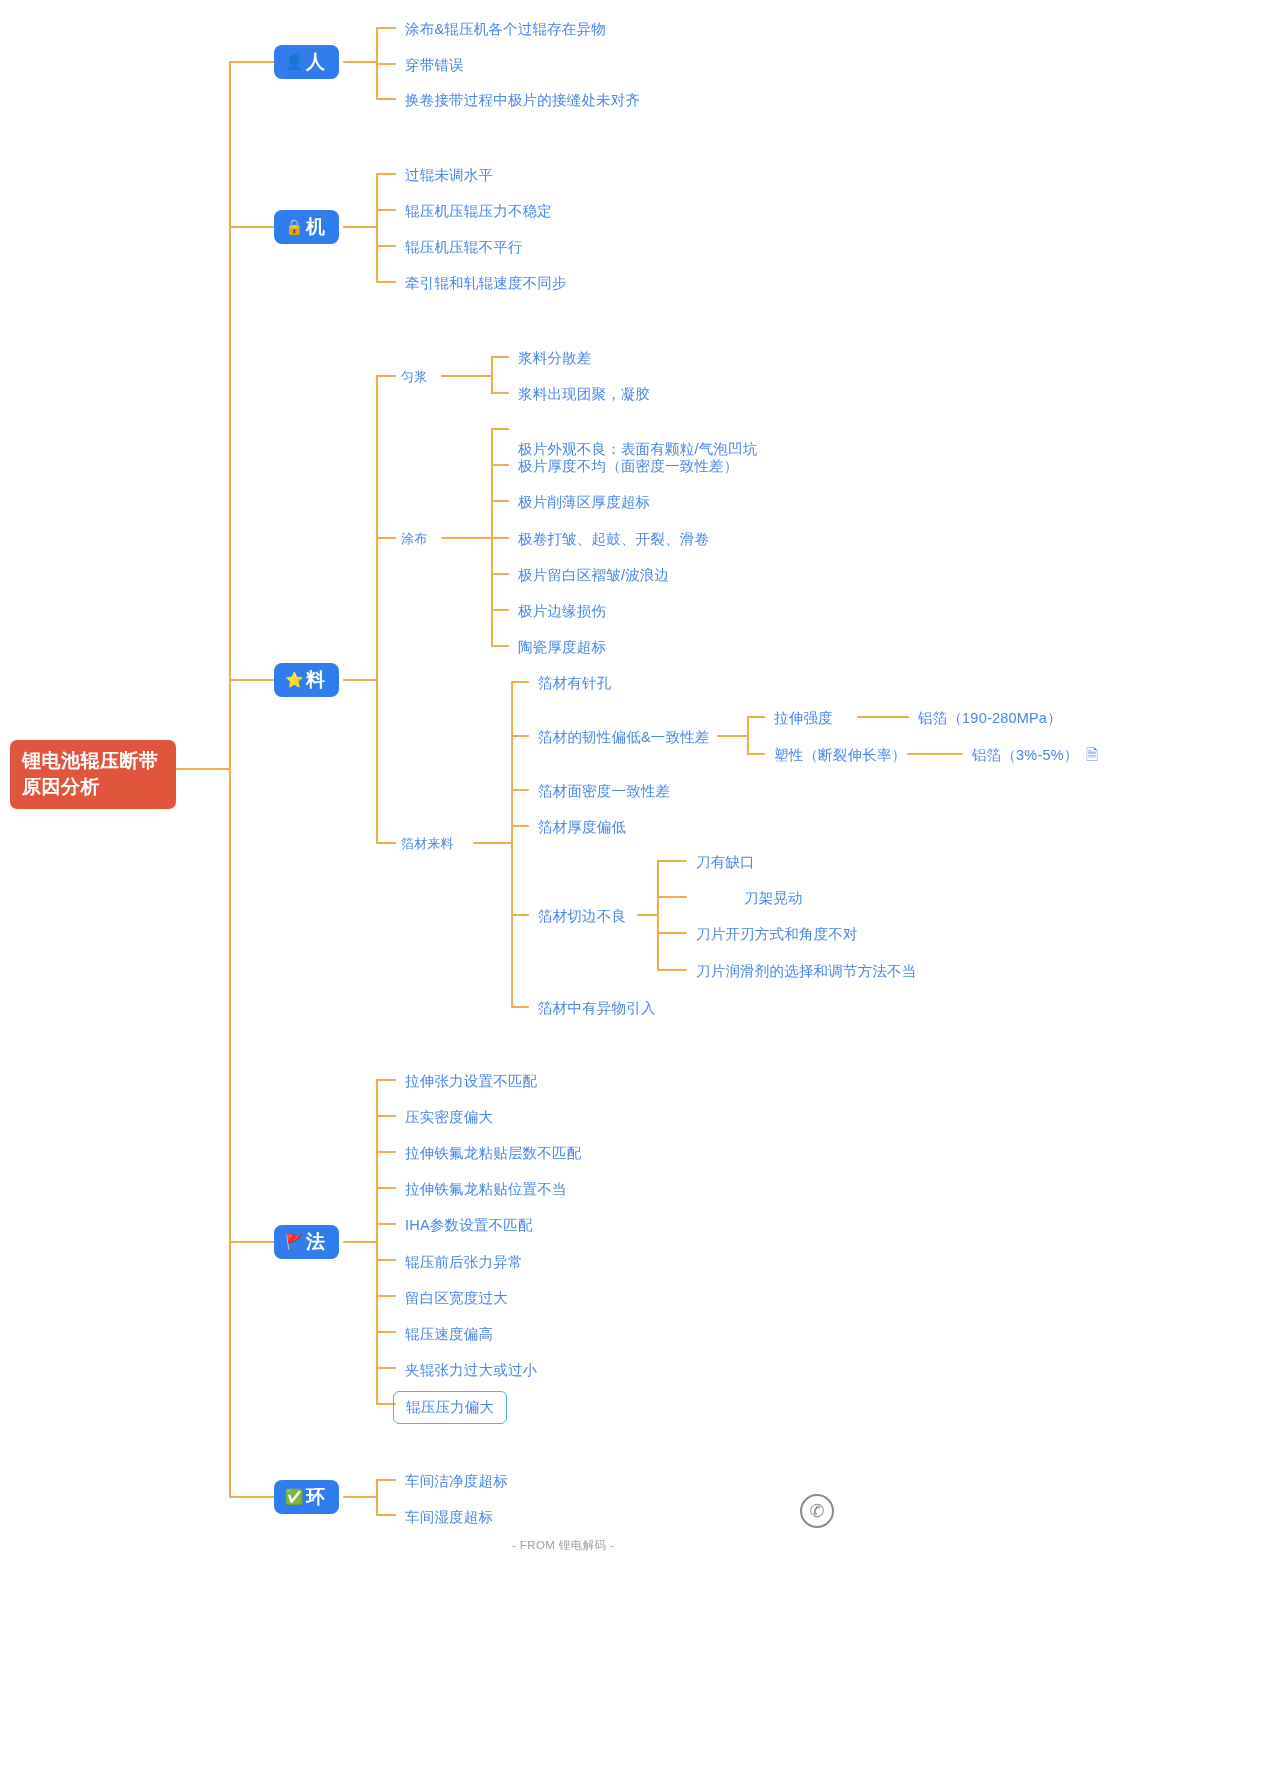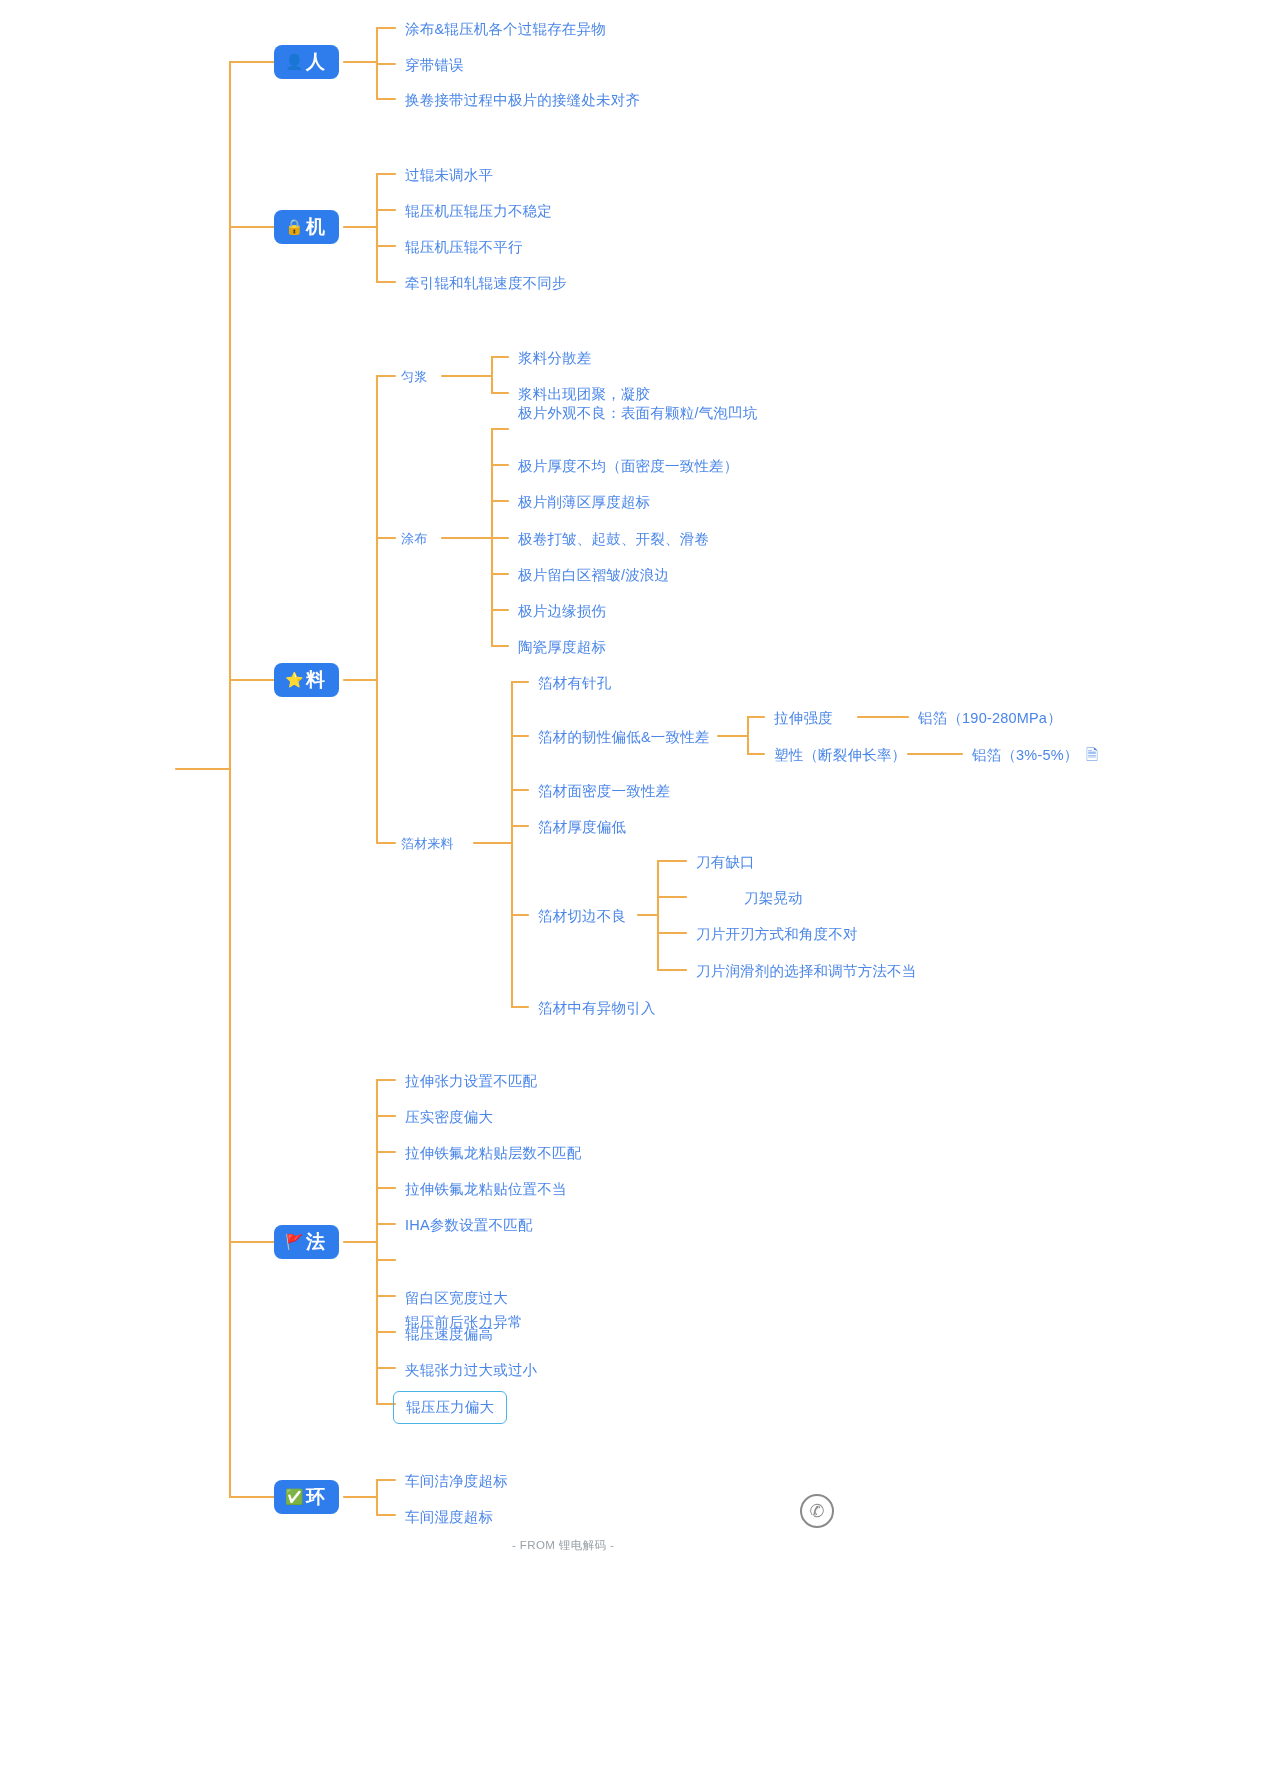--- a/index.html
+++ b/index.html
@@ -198,20 +198,21 @@
       <path d="M377 1368 L395 1368"></path>
       <path d="M377 1404 L395 1404"></path>
 
       <path d="M344 1497 L377 1497"></path>
       <path d="M377 1480 L377 1515"></path>
       <path d="M377 1480 L395 1480"></path>
       <path d="M377 1515 L395 1515"></path>
     </g>
   </svg>
 
+  <div class="node root" style="left:10px; top:740px;">锂电池辊压断带原因分析</div>
 
   <div class="node cat" style="left:274px; top:45px;">
     <span class="ic">👤</span>
     <span>人</span>
   </div>
 
   <div class="node cat" style="left:274px; top:210px;">
     <span class="ic">🔒</span>
     <span>机</span>
   </div>
@@ -238,21 +239,21 @@
   <div class="node leaf" style="left:405px; top:166px;">过辊未调水平</div>
   <div class="node leaf" style="left:405px; top:202px;">辊压机压辊压力不稳定</div>
   <div class="node leaf" style="left:405px; top:238px;">辊压机压辊不平行</div>
   <div class="node leaf" style="left:405px; top:274px;">牵引辊和轧辊速度不同步</div>
 
   <div class="node mid" style="left:401px; top:368px;">匀浆</div>
   <div class="node leaf" style="left:518px; top:349px;">浆料分散差</div>
   <div class="node leaf" style="left:518px; top:385px;">浆料出现团聚，凝胶</div>
 
   <div class="node mid" style="left:401px; top:530px;">涂布</div>
-  <div class="node leaf" style="left:518px; top:404px;">极片外观不良：表面有颗粒/气泡凹坑</div>
+  <div class="node leaf" style="left:518px; top:440px;">极片外观不良：表面有颗粒/气泡凹坑</div>
   <div class="node leaf" style="left:518px; top:457px;">极片厚度不均（面密度一致性差）</div>
   <div class="node leaf" style="left:518px; top:493px;">极片削薄区厚度超标</div>
   <div class="node leaf" style="left:518px; top:530px;">极卷打皱、起鼓、开裂、滑卷</div>
   <div class="node leaf" style="left:518px; top:566px;text-align:center;">极片留白区褶皱/波浪边</div>
   <div class="node leaf" style="left:518px; top:602px;">极片边缘损伤</div>
   <div class="node leaf" style="left:518px; top:638px;">陶瓷厚度超标</div>
 
   <div class="node mid" style="left:401px; top:835px;">箔材来料</div>
 
   <div class="node leaf" style="left:538px; top:674px;">箔材有针孔</div>
@@ -271,21 +272,21 @@
   <div class="node leaf" style="left:696px; top:853px;">刀有缺口</div>
   <div class="node leaf" style="left:696px; top:889px;margin-left:48px;">刀架晃动</div>
   <div class="node leaf" style="left:696px; top:925px;">刀片开刃方式和角度不对</div>
   <div class="node leaf" style="left:696px; top:962px;">刀片润滑剂的选择和调节方法不当</div>
 
   <div class="node leaf" style="left:405px; top:1072px;">拉伸张力设置不匹配</div>
   <div class="node leaf" style="left:405px; top:1108px;">压实密度偏大</div>
   <div class="node leaf" style="left:405px; top:1144px;text-align:right;">拉伸铁氟龙粘贴层数不匹配</div>
   <div class="node leaf" style="left:405px; top:1180px;">拉伸铁氟龙粘贴位置不当</div>
   <div class="node leaf" style="left:405px; top:1216px;">IHA参数设置不匹配</div>
-  <div class="node leaf" style="left:405px; top:1313px;">辊压前后张力异常</div>
+  <div class="node leaf" style="left:405px; top:1253px;">辊压前后张力异常</div>
   <div class="node leaf" style="left:405px; top:1289px;">留白区宽度过大</div>
   <div class="node leaf" style="left:405px; top:1325px;">辊压速度偏高</div>
   <div class="node leaf" style="left:405px; top:1361px;">夹辊张力过大或过小</div>
   <div class="node leaf sel" style="left:405px; top:1397px;font-family:Liberation Mono, monospace;">辊压压力偏大</div>
 
   <div class="node leaf" style="left:405px; top:1472px;">车间洁净度超标</div>
   <div class="node leaf" style="left:405px; top:1508px;">车间湿度超标</div>
 
   <div class="footer" style="left:512px; top:1538px;">- FROM 锂电解码 -</div>
 

